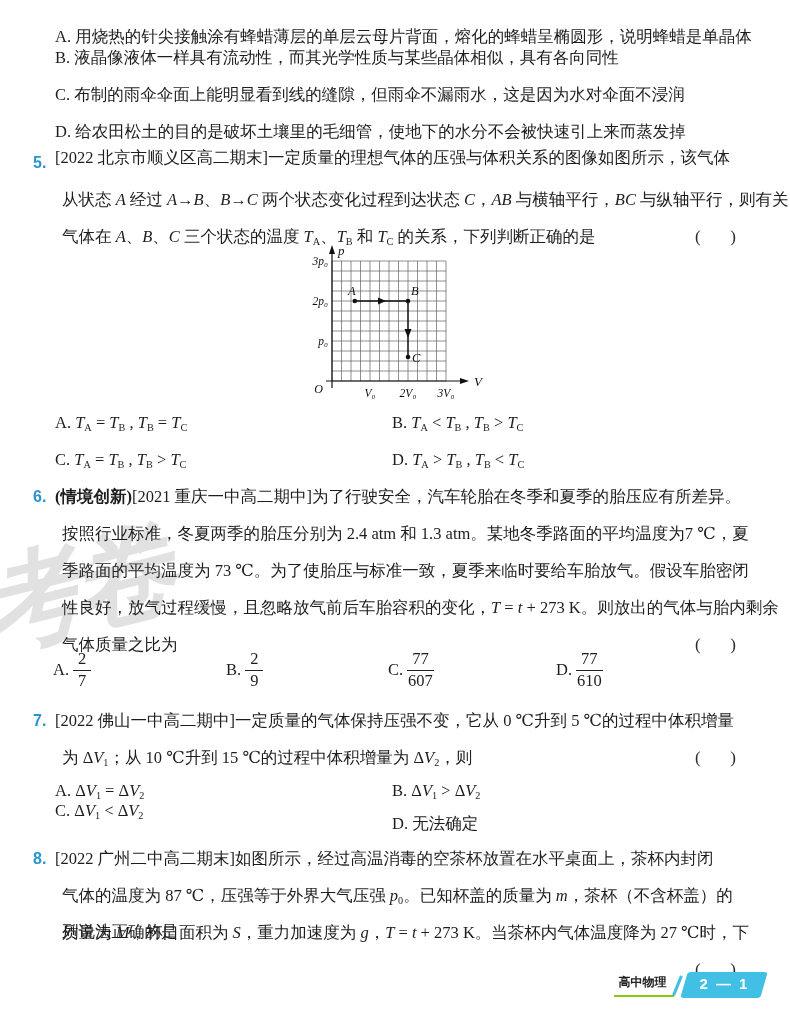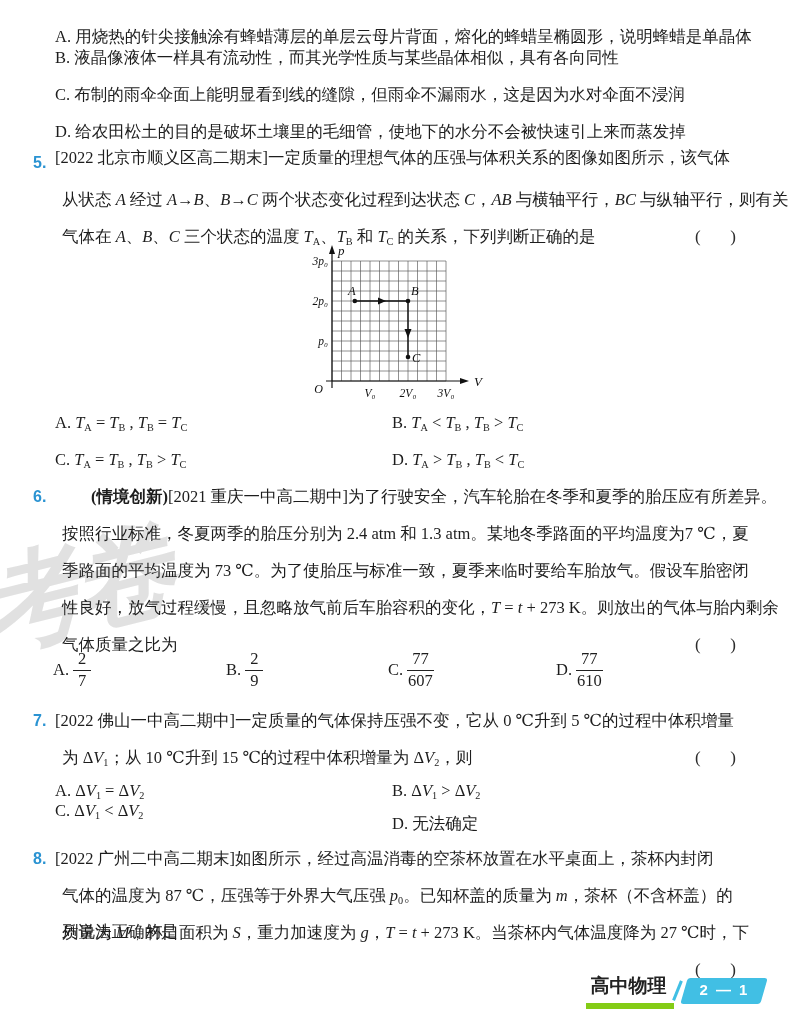--- a/index.html
+++ b/index.html
@@ -10,39 +10,39 @@
   }
   .content{position:relative;z-index:2;}
   .line{position:absolute;white-space:nowrap;line-height:26px;height:26px;}
   .qnum{
     position:absolute;left:33px;width:22px;
     font-family:"Liberation Sans","DejaVu Sans",sans-serif;
     font-weight:bold;color:#2a93d2;font-size:16px;line-height:26px;
   }
   .bracket{position:absolute;right:54px;font-size:17px;color:#2b2b2b;line-height:26px;}
   sub{font-size:0.62em;vertical-align:-0.28em;}
-  b{font-weight:bold;margin-left:36px;}
+  b{font-weight:bold;}
   .opt{position:absolute;white-space:nowrap;line-height:26px;}
   .fracopt{position:absolute;top:650px;white-space:nowrap;}
   .fracopt .lab{display:inline-block;vertical-align:middle;margin-right:4px;}
   .frac{display:inline-block;vertical-align:middle;text-align:center;line-height:1.15;}
   .frac .fnum{display:block;border-bottom:1.4px solid #222;padding:0 5px 1px;}
   .frac .fden{display:block;padding-top:1px;}
   .figure{position:absolute;left:286px;top:241px;width:210px;height:170px;}
   .watermark{
     position:absolute;left:-22px;top:538px;z-index:1;
     font-size:104px;font-style:italic;font-weight:bold;
     color:#c9c9c9;opacity:0.55;transform:rotate(-14deg);
     letter-spacing:-10px;pointer-events:none;line-height:1;
   }
   .footer{position:absolute;top:972px;right:26px;display:flex;align-items:center;z-index:2;}
   .footer-subject{
     font-family:"Liberation Sans","DejaVu Sans",sans-serif;font-weight:bold;
-    font-size:19px;color:#222;padding:1px 8px 4px 4px;
-    border-bottom:6px solid #84cc16;
+    font-size:12px;color:#222;padding:1px 8px 4px 4px;
+    border-bottom:2px solid #84cc16;
   }
   .footer-slash{width:2.5px;height:21px;background:#41bfe4;transform:rotate(22deg);margin:0 5px 0 2px;}
   .badge{background:#41bfe4;transform:skewX(-16deg);border-radius:3px;padding:2px 15px 4px;}
   .badge span{
     display:inline-block;transform:skewX(16deg);color:#ffffff;
     font-family:"Liberation Sans","DejaVu Sans",sans-serif;font-weight:bold;
     font-size:15px;letter-spacing:2px;
   }
   svg text{font-family:"Liberation Serif","DejaVu Serif",serif;fill:#111;}
 </style>

